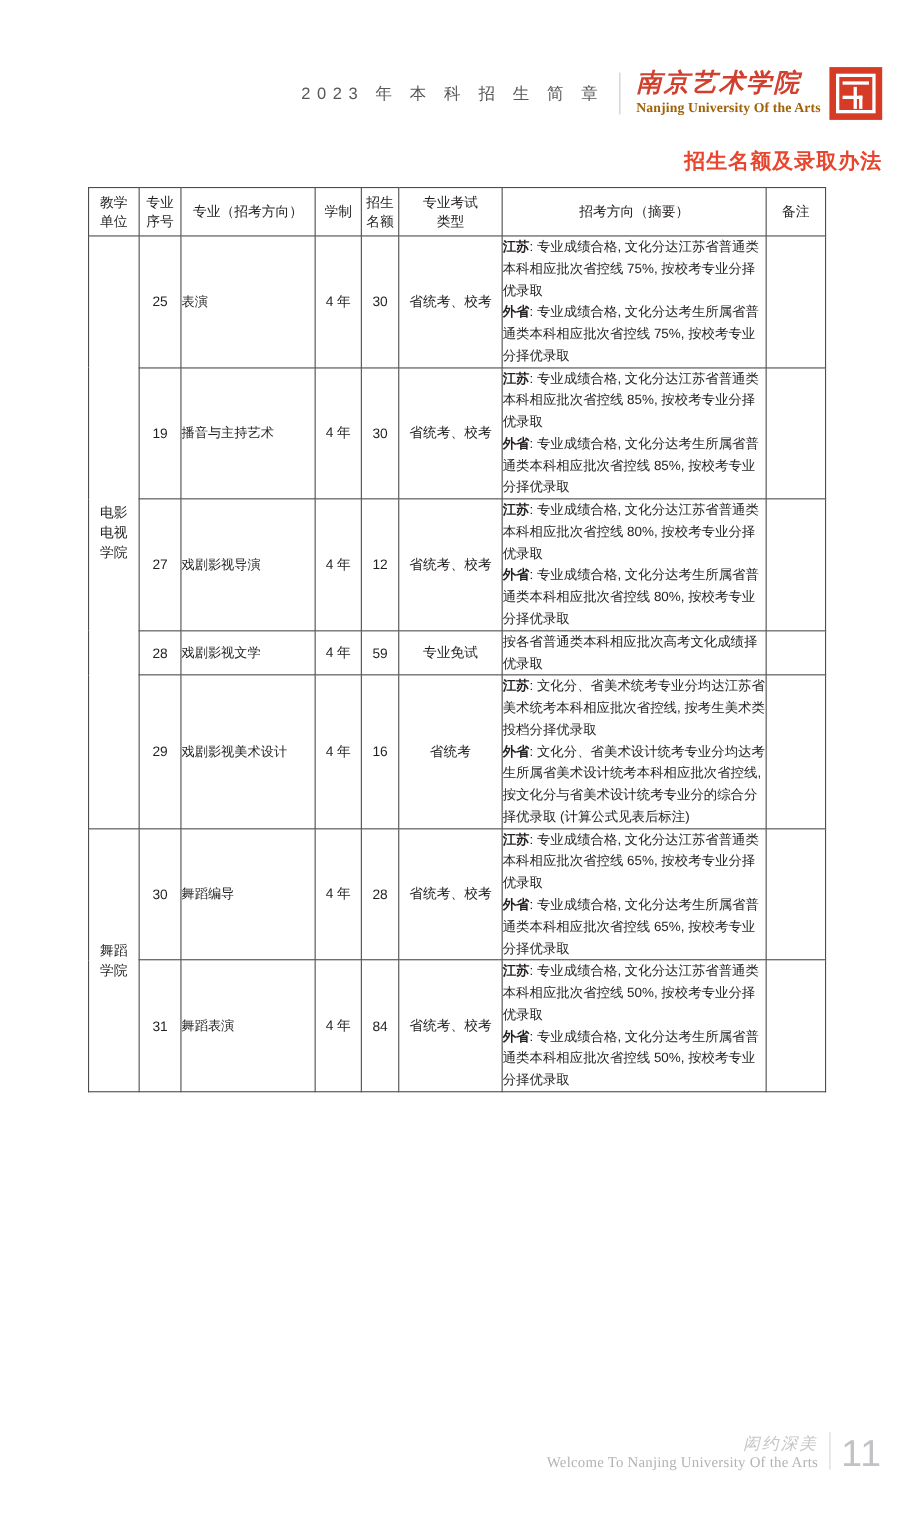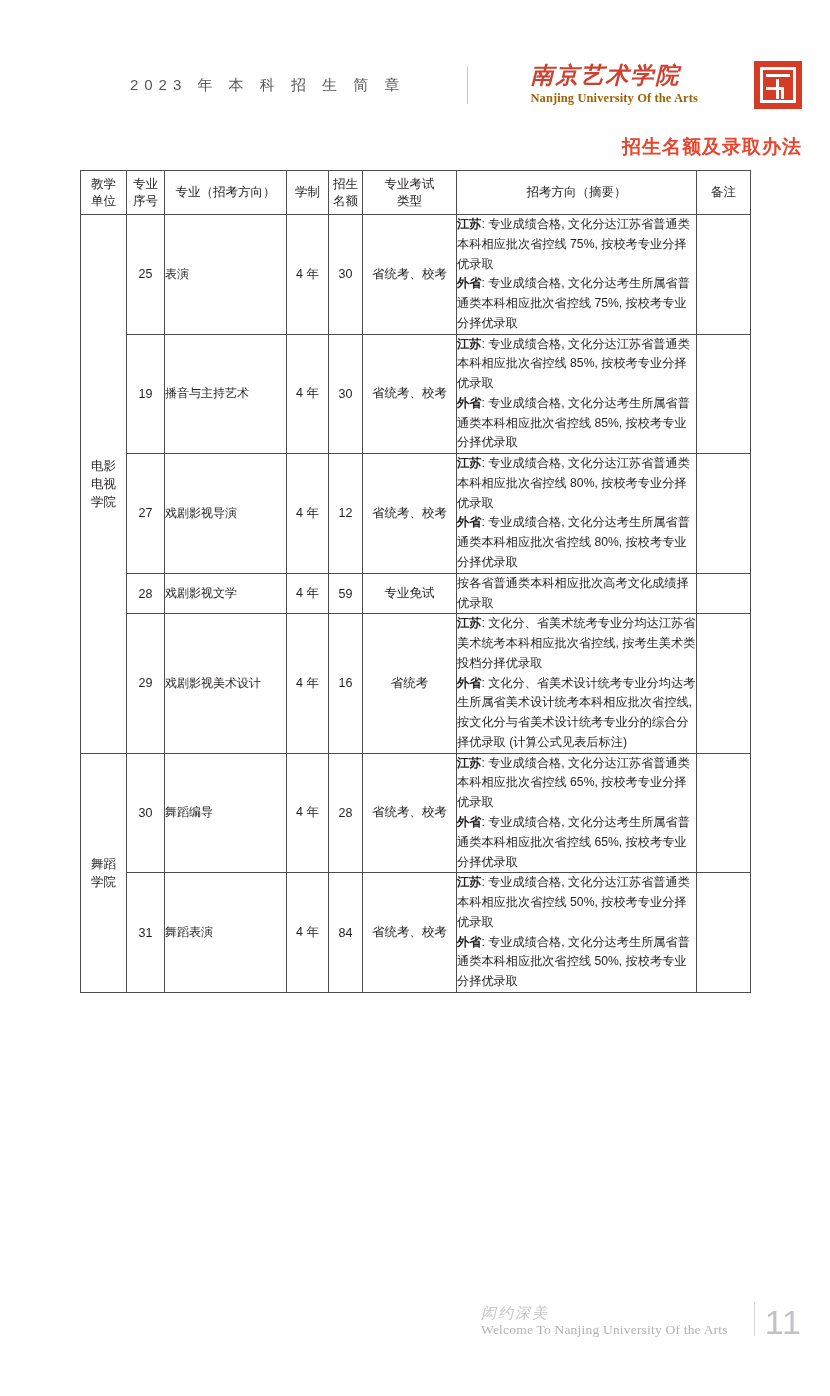--- a/index.html
+++ b/index.html
@@ -21,21 +21,20 @@
     position: absolute;
     left: 0;
     top: 54px;
     width: 830px;
     height: 62px;
     display: flex;
     align-items: center;
     justify-content: flex-end;
     padding-right: 28px;
     box-sizing: border-box;
-    gap: 48px;
   }
   .header-title {
     font-size: 15px;
     letter-spacing: 6px;
     color: #58585b;
     white-space: nowrap;
     padding-right: 14px;
     font-family: "Liberation Sans", "DejaVu Sans", sans-serif;
   }
   .header-divider {
@@ -197,21 +196,22 @@
     width: 830px;
     padding-right: 28px;
     box-sizing: border-box;
     display: flex;
     align-items: flex-end;
     justify-content: flex-end;
   }
   .footer-texts {
     display: flex;
     flex-direction: column;
-    margin-right: 26px;
+    align-items: flex-end;
+    margin-right: 10px;
   }
   .footer-cn {
     font-family: "Liberation Serif", "DejaVu Serif", serif;
     font-size: 15px;
     font-style: italic;
     color: #c6c6c9;
     letter-spacing: 2px;
     line-height: 1.1;
     white-space: nowrap;
   }

